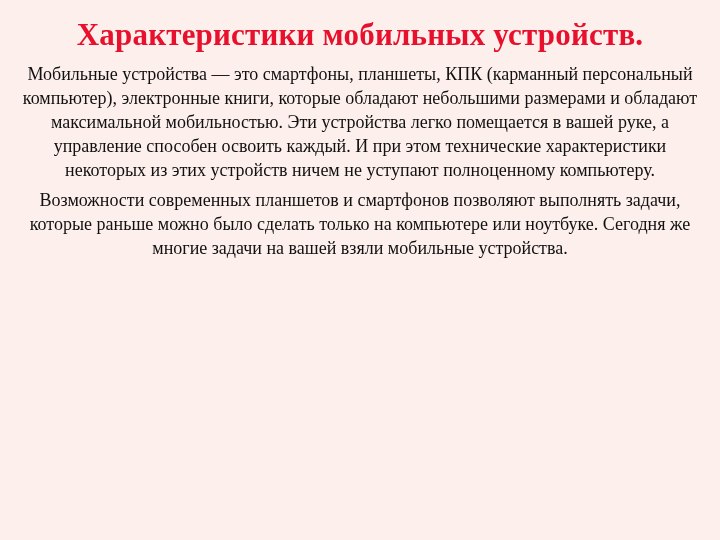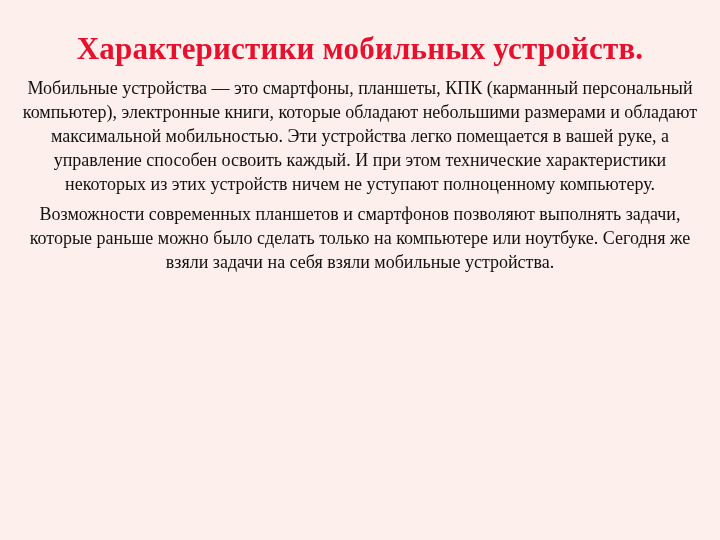--- a/index.html
+++ b/index.html
@@ -10,21 +10,21 @@
     width: 720px;
     height: 540px;
     background: #fdf0ec;
     font-family: "Liberation Serif", "DejaVu Serif", serif;
     overflow: hidden;
   }
   .slide {
     width: 720px;
     height: 540px;
     box-sizing: border-box;
-    padding: 24px 12px 0 12px;
+    padding: 10px 12px 0 12px;
     display: flex;
     flex-direction: column;
     align-items: center;
     background: #fdf0ec;
   }
   .slide-title {
     color: #e8112d;
     font-size: 31px;
     font-weight: bold;
     line-height: 1.25;
@@ -50,16 +50,16 @@
 </style>
 </head>
 <body>
 
 <div class="slide">
 
   <h1 class="slide-title">Характеристики мобильных устройств.</h1>
 
   <div class="body-block">
     <p class="para">Мобильные устройства — это смартфоны, планшеты, КПК (карманный персональный компьютер), электронные книги, которые обладают небольшими размерами и обладают максимальной мобильностью. Эти устройства легко помещается в вашей руке, а управление способен освоить каждый. И при этом технические характеристики некоторых из этих устройств ничем не уступают полноценному компьютеру.</p>
-    <p class="para">Возможности современных планшетов и смартфонов позволяют выполнять задачи, которые раньше можно было сделать только на компьютере или ноутбуке. Сегодня же взяли задачи на себя взяли мобильные устройства.</p>
+    <p class="para">Возможности современных планшетов и смартфонов позволяют выполнять задачи, которые раньше можно было сделать только на компьютере или ноутбуке. Сегодня же многие задачи на вашей взяли мобильные устройства.</p>
   </div>
 
 </div>
 
 </body></html>

